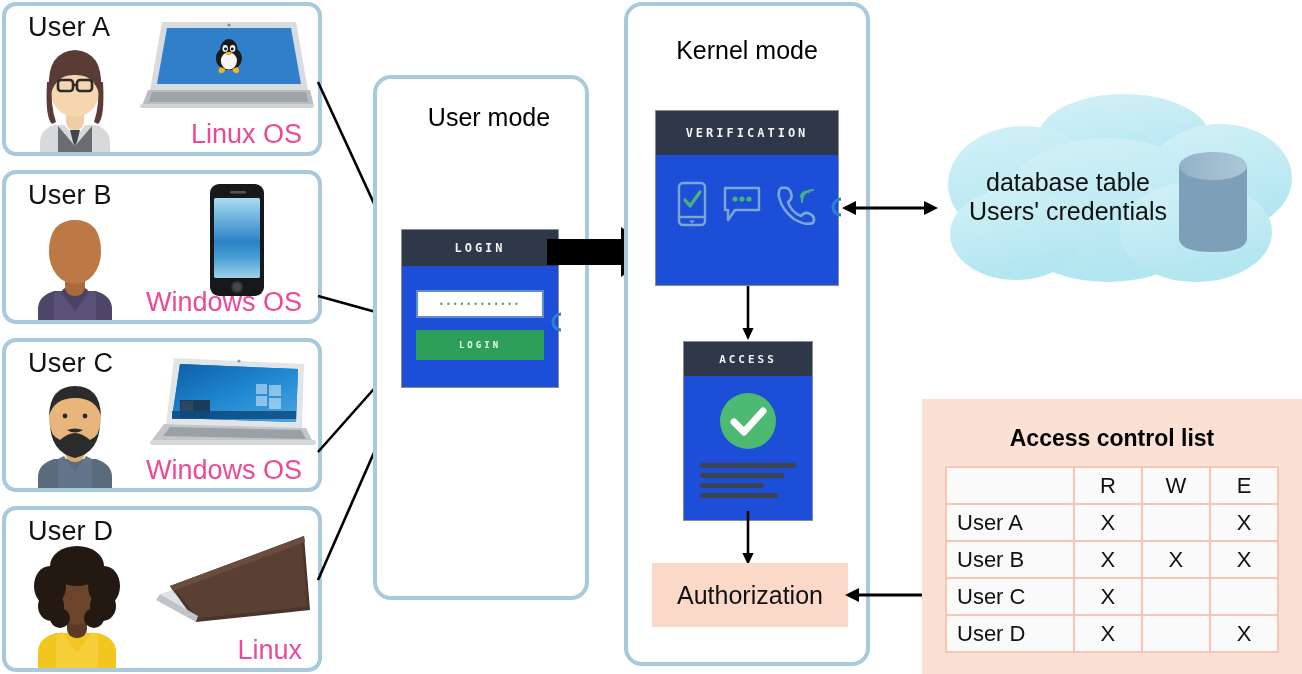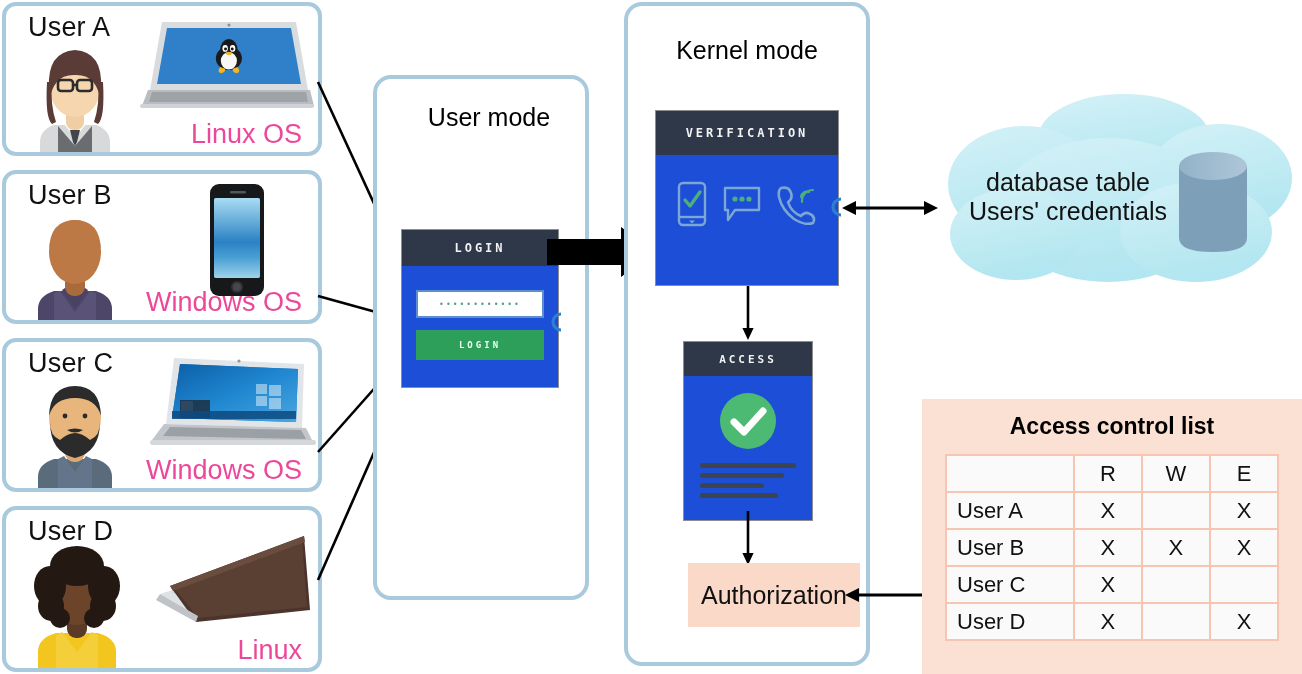--- a/index.html
+++ b/index.html
@@ -361,21 +361,21 @@
         <rect x="2" y="31" width="78" height="5" rx="2.5"></rect>
       </g>
     </svg>
   </div>
 
   <svg class="abs" style="left:740px; top:511px;" width="16" height="56" viewBox="0 0 16 56">
     <path d="M8 0 L8 44" stroke="#000" stroke-width="2.6"></path>
     <path d="M2.4 42 L8 54 L13.6 42 Z" fill="#000"></path>
   </svg>
 
-  <div id="authorization-box" style="left:688px; top:563px; width:172px; height:64px;">Authorization</div>
+  <div id="authorization-box" style="left:652px; top:563px; width:196px; height:64px;">Authorization</div>
 
   <svg class="abs" style="left:845px; top:583px;" width="100" height="24" viewBox="0 0 100 24">
     <path d="M12 12 L88 12" stroke="#000" stroke-width="2.8"></path>
     <path d="M14 5 L0 12 L14 19 Z" fill="#000"></path>
     <path d="M86 5 L100 12 L86 19 Z" fill="#000"></path>
   </svg>
 
   <svg class="abs" style="left:842px; top:196px;" width="96" height="24" viewBox="0 0 96 24">
     <path d="M12 12 L84 12" stroke="#000" stroke-width="2.8"></path>
     <path d="M14 5 L0 12 L14 19 Z" fill="#000"></path>
@@ -407,21 +407,21 @@
       <linearGradient id="dbTop" x1="0" y1="0" x2="1" y2="0">
         <stop offset="0%" stop-color="#93b2c7"></stop>
         <stop offset="100%" stop-color="#aec6d8"></stop>
       </linearGradient>
     </defs>
     <path d="M4 18 L4 90 Q4 104 38 104 Q72 104 72 90 L72 18 Z" fill="#7e9fb8"></path>
     <ellipse cx="38" cy="18" rx="34" ry="14" fill="url(#dbTop)"></ellipse>
   </svg>
 
   <div id="acl-panel" style="left:922px; top:399px; width:380px; height:275px;">
-    <div id="acl-title" style="margin-top:14px;">Access control list</div>
+    <div id="acl-title" style="margin-top:26px;">Access control list</div>
     <table id="acl-table" style="margin:14px auto 0 auto; width:334px;">
       <colgroup>
         <col style="width:124px">
           <col style="width:66px">
           <col style="width:66px">
           <col style="width:66px">
       </colgroup>
       <thead>
         <tr>
           <th class="rowhdr"></th>

